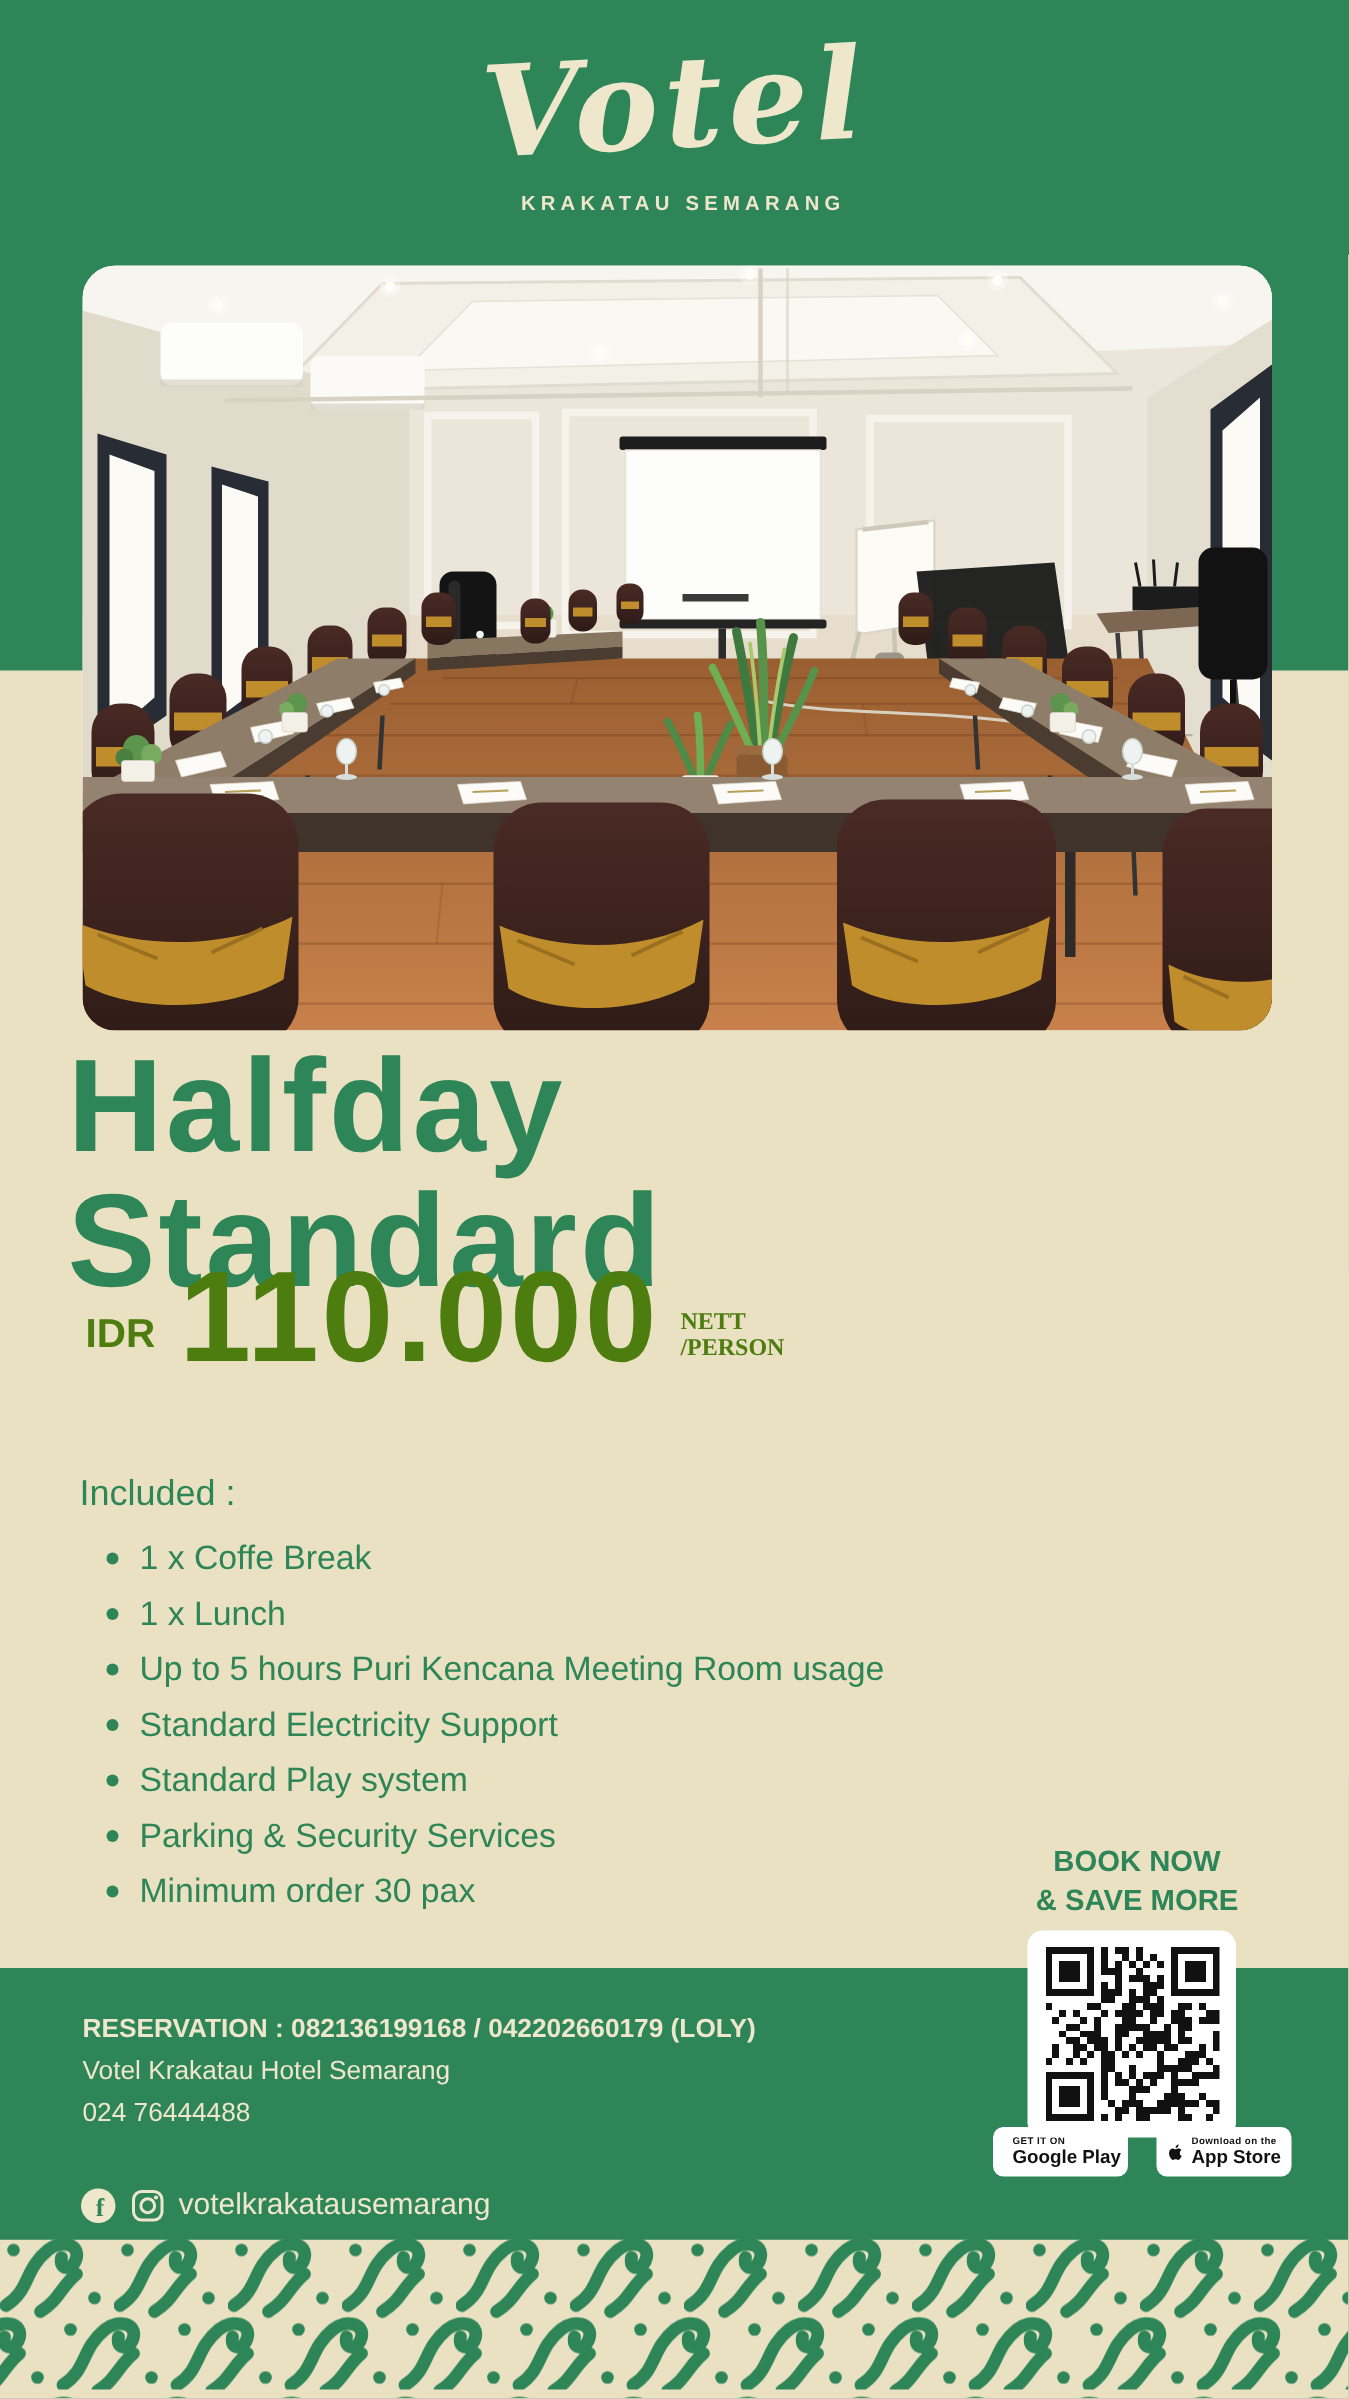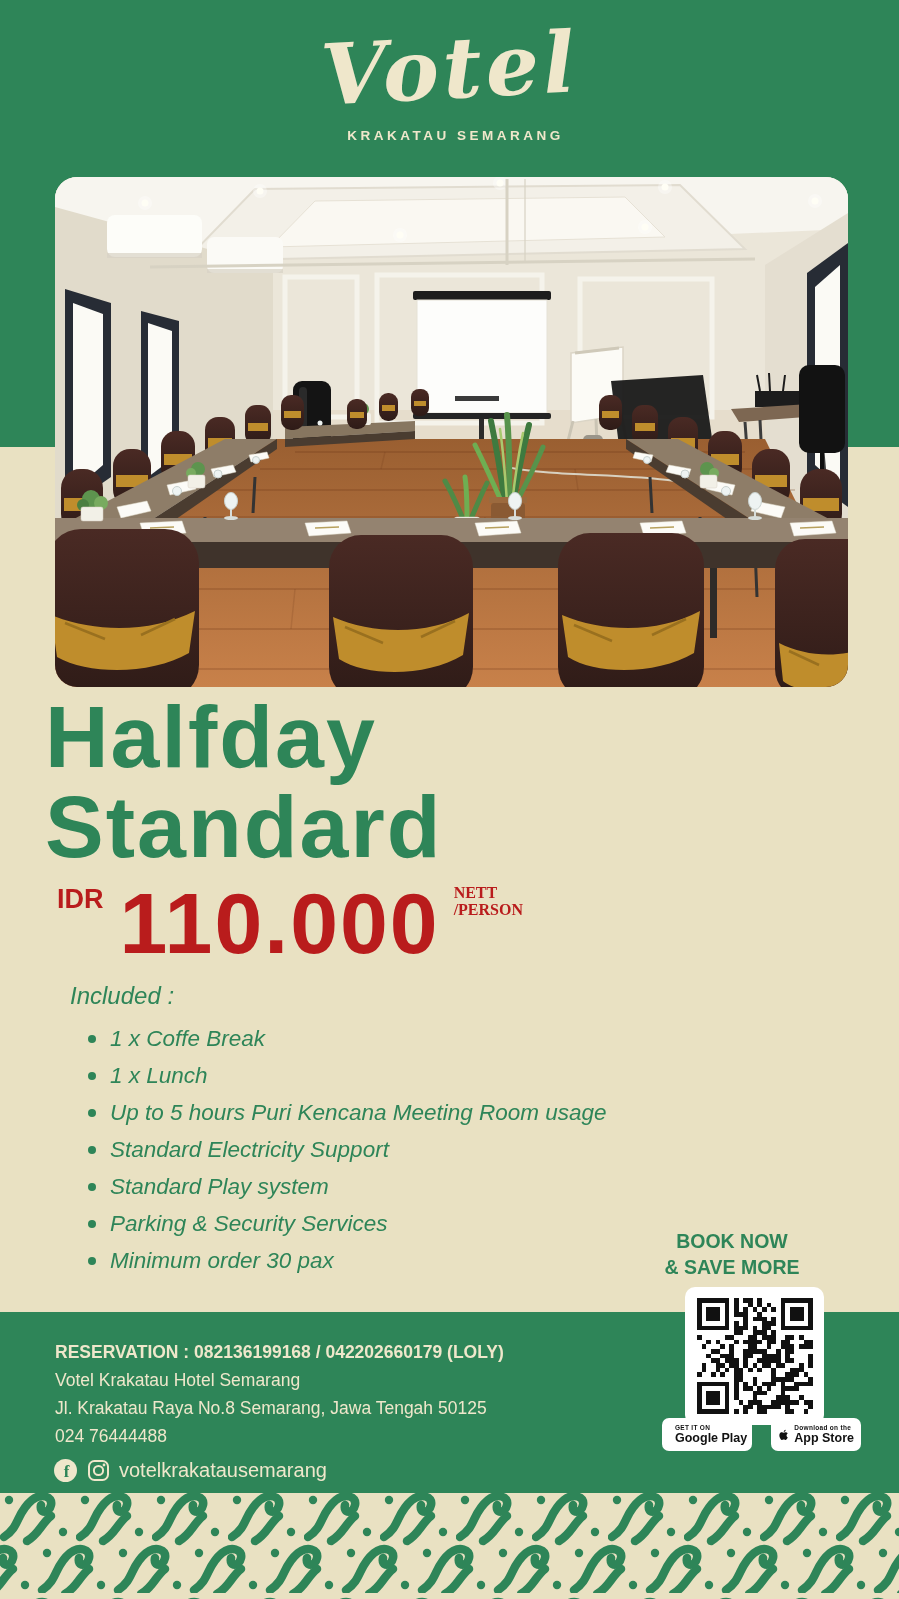--- a/index.html
+++ b/index.html
@@ -12,33 +12,33 @@
   .logo-tagline{display:block;margin-top:0px;font-size:13.5px;font-weight:bold;
                 letter-spacing:3.5px;color:#efe7cb;padding-left:12px;}
   
   .photo{position:absolute;left:55px;top:177px;width:793px;height:510px;
          border-radius:22px;overflow:hidden;background:#ece7da;}
   .photo svg{display:block;}
   
   .title{position:absolute;left:45px;top:692px;color:#2e8558;font-weight:bold;
          font-size:88px;line-height:90px;letter-spacing:2px;}
   
-  .price{position:absolute;left:57px;top:884px;display:flex;color:#b91c1c;}
+  .price{position:absolute;left:57px;top:839px;display:flex;align-items:flex-end;color:#4d7c0f;}
   .price-currency{font-size:27px;font-weight:bold;margin:0 16px 12px 0;}
   .price-amount{font-size:86px;font-weight:bold;line-height:78px;letter-spacing:2px;}
   .price-nett{font-size:16px;font-weight:bold;line-height:17px;margin:0 0 10px 14px;font-family:Liberation Serif, serif;}
   
-  .included{position:absolute;left:70px;top:982px;color:#2e8558;font-style:italic;}
+  .included{position:absolute;left:53px;top:982px;color:#2e8558;}
   .included-heading{font-size:24px;line-height:28px;margin-bottom:18px;}
   .included ul{list-style:none;margin:0;padding:0 0 0 22px;}
   .included li{position:relative;font-size:22.5px;line-height:22px;margin-bottom:15px;padding-left:18px;}
   .included li::before{content:"";position:absolute;left:-4px;top:7px;width:8px;height:8px;
                        border-radius:50%;background:#2e8558;}
   
-  .cta{position:absolute;left:662px;top:1228px;width:140px;text-align:center;
+  .cta{position:absolute;left:688px;top:1228px;width:140px;text-align:center;
        font-size:19.5px;font-weight:bold;line-height:26px;color:#2e8558;}
   
   .qr-card{position:absolute;left:685px;top:1287px;width:139px;height:138px;background:#fff;
            border-radius:10px;display:flex;align-items:center;justify-content:center;z-index:3;}
   .qr-card svg{width:116px;height:116px;shape-rendering:crispEdges;}
   
   .footer{position:absolute;left:0;top:1312px;width:899px;height:287px;background:#2e8558;z-index:1;}
   .footer-lines{position:absolute;left:55px;top:26px;color:#efe7cb;font-size:17.5px;line-height:28px;}
   .footer-lines .bold{font-weight:bold;}
   .social{position:absolute;left:53px;top:146px;display:flex;align-items:center;gap:8px;
@@ -414,21 +414,20 @@
         <rect x="0" y="18" width="7" height="7" fill="#111"></rect>
         <rect x="1" y="19" width="5" height="5" fill="#fff"></rect>
         <rect x="2" y="20" width="3" height="3" fill="#111"></rect>
       </svg>
   </div>
 
   <div class="footer">
     <div class="footer-lines">
       <div class="bold">RESERVATION : 082136199168 / 042202660179 (LOLY)</div>
       <div>Votel Krakatau Hotel Semarang</div>
-      <div>Jl. Krakatau Raya No.8 Semarang, Jawa Tengah 50125</div>
       <div>024 76444488</div>
     </div>
 
     <div class="social">
       <svg width="25" height="25" viewBox="0 0 25 25">
         <circle cx="12.5" cy="12.5" r="11.5" fill="#efe7cb"></circle>
         <text x="13.6" y="19" text-anchor="middle" font-family="Liberation Serif, serif" font-weight="bold" font-size="17" fill="#2e8558">f</text>
       </svg>
       <svg width="25" height="25" viewBox="0 0 25 25">
         <rect x="3" y="3" width="19" height="19" rx="5.5" fill="none" stroke="#efe7cb" stroke-width="2"></rect>

